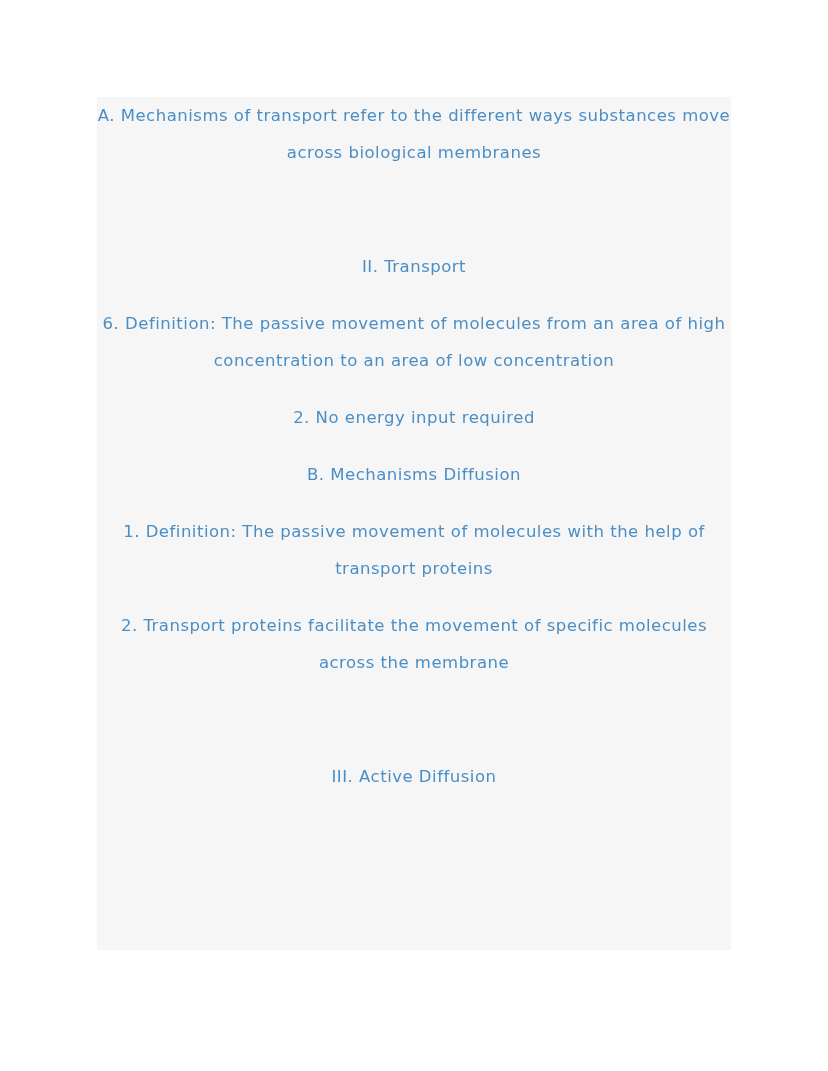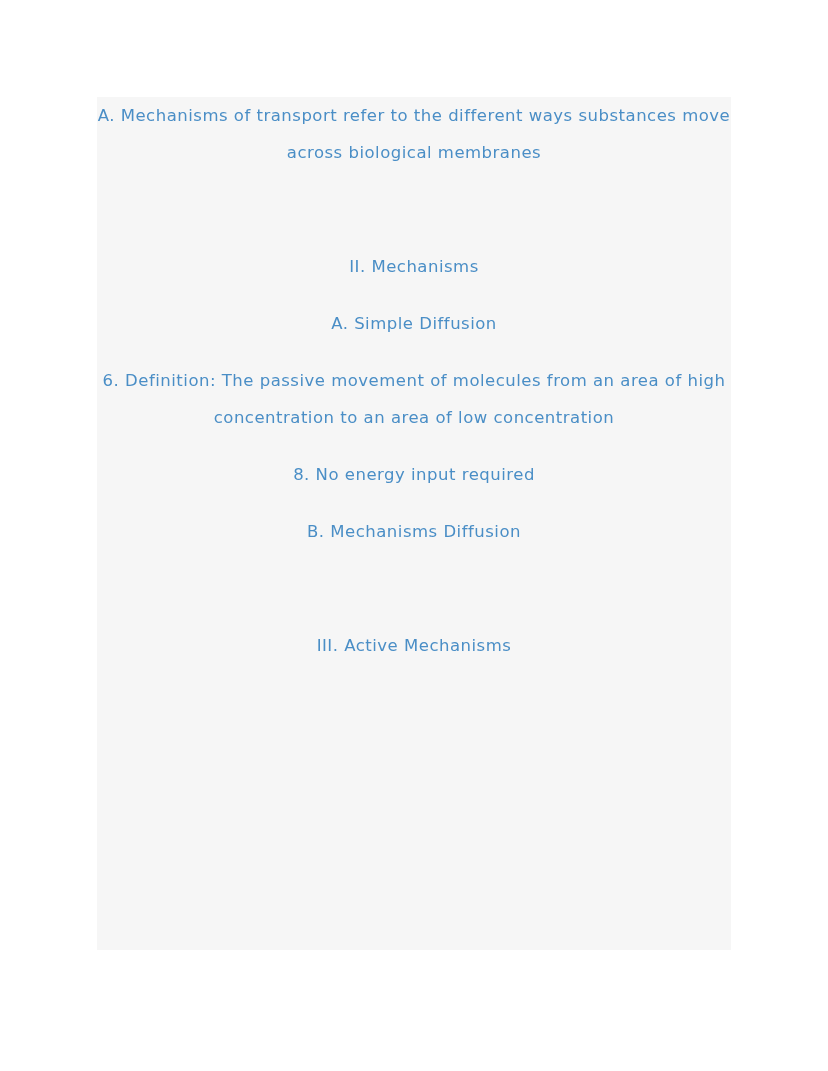--- a/index.html
+++ b/index.html
@@ -50,30 +50,31 @@
 <body>
 
 <div class="doc-page">
   <div class="doc-content">
 
     <p class="para">A. Mechanisms of transport refer to the different ways substances move across biological membranes</p>
 
 
     <div class="blank-line"></div>
 
-    <p class="para">II. Mechanisms</p>
+    <p class="para">II. Transport</p>
 
-    <p class="para">A. Simple Diffusion</p>
 
     <p class="para">6. Definition: The passive movement of molecules from an area of high concentration to an area of low concentration</p>
 
-    <p class="para">8. No energy input required</p>
+    <p class="para">2. No energy input required</p>
 
     <p class="para">B. Mechanisms Diffusion</p>
 
+    <p class="para">1. Definition: The passive movement of molecules with the help of transport proteins</p>
 
+    <p class="para">2. Transport proteins facilitate the movement of specific molecules across the membrane</p>
 
     <div class="blank-line"></div>
 
-    <p class="para">III. Active Mechanisms</p>
+    <p class="para">III. Active Diffusion</p>
 
   </div>
 </div>
 
 </body></html>

